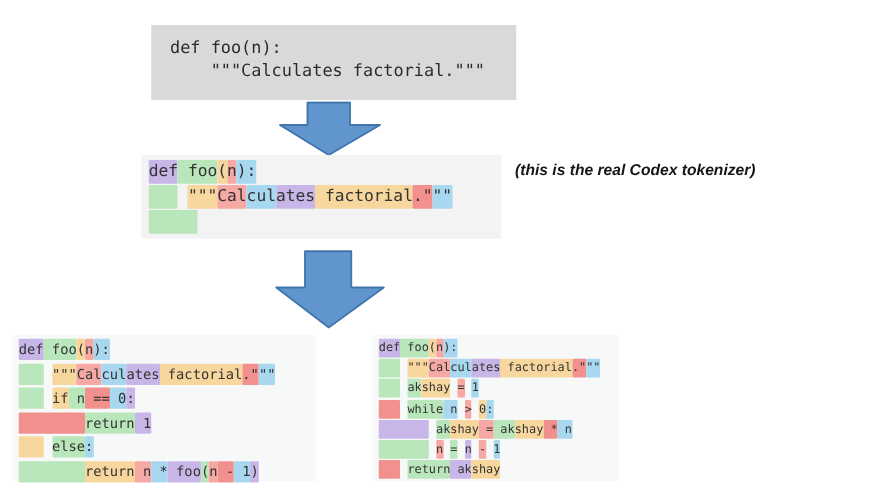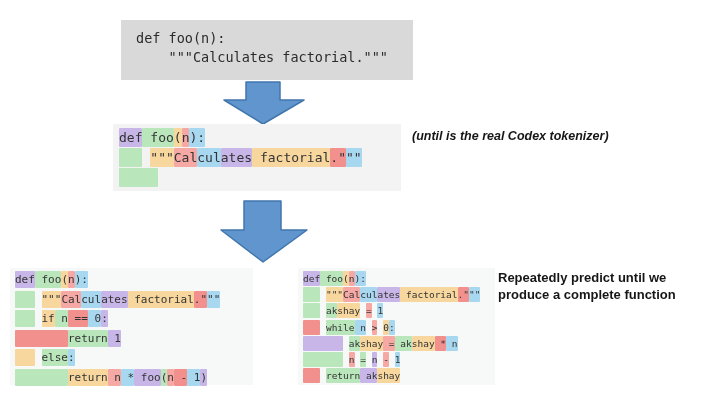--- a/index.html
+++ b/index.html
@@ -55,29 +55,28 @@
 
   <div class="arrow" style="left:222px; top:79px;">
     <svg width="84" height="44" viewBox="0 0 84 44">
       <polygon points="24,1 58,1 58,19 82,19 41,43 2,19 24,19" fill="#6095ce" stroke="#4176ad" stroke-width="1.5" stroke-linejoin="round"></polygon>
     </svg>
   </div>
 
   <div class="panel panel-mid"><div class="tok-line"><span class="tok" style="background-color: rgb(199, 182, 231);">def</span><span class="tok" style="background-color: rgb(185, 230, 186);"> foo</span><span class="tok" style="background-color: rgb(248, 215, 158);">(</span><span class="tok" style="background-color: rgb(246, 168, 165);">n</span><span class="tok" style="background-color: rgb(168, 215, 240);">):</span></div><div class="tok-line"><span class="tok" style="background-color: rgb(185, 230, 186);">   </span><span class="tok"> </span><span class="tok" style="background-color: rgb(248, 215, 158);">"""</span><span class="tok" style="background-color: rgb(246, 168, 165);">Cal</span><span class="tok" style="background-color: rgb(168, 215, 240);">cul</span><span class="tok" style="background-color: rgb(199, 182, 231);">ates</span><span class="tok" style="background-color: rgb(248, 215, 158);"> factorial</span><span class="tok" style="background-color: rgb(242, 144, 141);">."</span><span class="tok" style="background-color: rgb(168, 215, 240);">""</span></div><div class="tok-line"><span class="tok" style="background-color: rgb(185, 230, 186);">     </span></div></div>
 
   <div class="side-label lbl-token">
-    <div class="ital">(until is the real Codex tokenizer)</div>
+    <div class="ital">(this is the real Codex tokenizer)</div>
   </div>
 
   <div class="arrow" style="left:219px; top:198px;">
     <svg width="90" height="63" viewBox="0 0 90 63">
       <polygon points="25,1 62,1 62,30 88,30 44,62 2,30 25,30" fill="#6095ce" stroke="#4176ad" stroke-width="1.5" stroke-linejoin="round"></polygon>
     </svg>
   </div>
 
 
   <div class="panel panel-left"><div class="tok-line"><span class="tok" style="background-color: rgb(199, 182, 231);">def</span><span class="tok" style="background-color: rgb(185, 230, 186);"> foo</span><span class="tok" style="background-color: rgb(248, 215, 158);">(</span><span class="tok" style="background-color: rgb(246, 168, 165);">n</span><span class="tok" style="background-color: rgb(168, 215, 240);">):</span></div><div class="tok-line"><span class="tok" style="background-color: rgb(185, 230, 186);">   </span><span class="tok"> </span><span class="tok" style="background-color: rgb(248, 215, 158);">"""</span><span class="tok" style="background-color: rgb(246, 168, 165);">Cal</span><span class="tok" style="background-color: rgb(168, 215, 240);">cul</span><span class="tok" style="background-color: rgb(199, 182, 231);">ates</span><span class="tok" style="background-color: rgb(248, 215, 158);"> factorial</span><span class="tok" style="background-color: rgb(242, 144, 141);">."</span><span class="tok" style="background-color: rgb(168, 215, 240);">""</span></div><div class="tok-line"><span class="tok" style="background-color: rgb(185, 230, 186);">   </span><span class="tok"> </span><span class="tok" style="background-color: rgb(248, 215, 158);">if</span><span class="tok" style="background-color: rgb(185, 230, 186);"> n</span><span class="tok" style="background-color: rgb(242, 144, 141);"> ==</span><span class="tok" style="background-color: rgb(168, 215, 240);"> 0</span><span class="tok" style="background-color: rgb(199, 182, 231);">:</span></div><div class="tok-line"><span class="tok" style="background-color: rgb(242, 144, 141);">        </span><span class="tok" style="background-color: rgb(185, 230, 186);">return</span><span class="tok" style="background-color: rgb(199, 182, 231);"> 1</span></div><div class="tok-line"><span class="tok" style="background-color: rgb(248, 215, 158);">   </span><span class="tok"> </span><span class="tok" style="background-color: rgb(185, 230, 186);">else</span><span class="tok" style="background-color: rgb(168, 215, 240);">:</span></div><div class="tok-line"><span class="tok" style="background-color: rgb(185, 230, 186);">        </span><span class="tok" style="background-color: rgb(248, 215, 158);">return</span><span class="tok" style="background-color: rgb(246, 168, 165);"> n</span><span class="tok" style="background-color: rgb(168, 215, 240);"> *</span><span class="tok" style="background-color: rgb(199, 182, 231);"> foo</span><span class="tok" style="background-color: rgb(185, 230, 186);">(</span><span class="tok" style="background-color: rgb(246, 168, 165);">n</span><span class="tok" style="background-color: rgb(242, 144, 141);"> -</span><span class="tok" style="background-color: rgb(168, 215, 240);"> 1</span><span class="tok" style="background-color: rgb(199, 182, 231);">)</span></div></div>
 
   <div class="panel panel-right"><div class="tok-line"><span class="tok" style="background-color: rgb(199, 182, 231);">def</span><span class="tok" style="background-color: rgb(185, 230, 186);"> foo</span><span class="tok" style="background-color: rgb(248, 215, 158);">(</span><span class="tok" style="background-color: rgb(246, 168, 165);">n</span><span class="tok" style="background-color: rgb(168, 215, 240);">):</span></div><div class="tok-line"><span class="tok" style="background-color: rgb(185, 230, 186);">   </span><span class="tok"> </span><span class="tok" style="background-color: rgb(248, 215, 158);">"""</span><span class="tok" style="background-color: rgb(246, 168, 165);">Cal</span><span class="tok" style="background-color: rgb(168, 215, 240);">cul</span><span class="tok" style="background-color: rgb(199, 182, 231);">ates</span><span class="tok" style="background-color: rgb(248, 215, 158);"> factorial</span><span class="tok" style="background-color: rgb(242, 144, 141);">."</span><span class="tok" style="background-color: rgb(168, 215, 240);">""</span></div><div class="tok-line"><span class="tok" style="background-color: rgb(185, 230, 186);">   </span><span class="tok"> </span><span class="tok" style="background-color: rgb(185, 230, 186);">ak</span><span class="tok" style="background-color: rgb(248, 215, 158);">shay</span><span class="tok"> </span><span class="tok" style="background-color: rgb(246, 168, 165);">=</span><span class="tok"> </span><span class="tok" style="background-color: rgb(168, 215, 240);">1</span></div><div class="tok-line"><span class="tok" style="background-color: rgb(242, 144, 141);">   </span><span class="tok"> </span><span class="tok" style="background-color: rgb(185, 230, 186);">while</span><span class="tok" style="background-color: rgb(168, 215, 240);"> n</span><span class="tok"> </span><span class="tok" style="background-color: rgb(246, 168, 165);">&gt;</span><span class="tok"> </span><span class="tok" style="background-color: rgb(248, 215, 158);">0</span><span class="tok" style="background-color: rgb(168, 215, 240);">:</span></div><div class="tok-line"><span class="tok" style="background-color: rgb(199, 182, 231);">       </span><span class="tok"> </span><span class="tok" style="background-color: rgb(185, 230, 186);">ak</span><span class="tok" style="background-color: rgb(248, 215, 158);">shay</span><span class="tok" style="background-color: rgb(246, 168, 165);"> =</span><span class="tok" style="background-color: rgb(185, 230, 186);"> ak</span><span class="tok" style="background-color: rgb(248, 215, 158);">shay</span><span class="tok" style="background-color: rgb(242, 144, 141);"> *</span><span class="tok" style="background-color: rgb(168, 215, 240);"> n</span></div><div class="tok-line"><span class="tok" style="background-color: rgb(185, 230, 186);">       </span><span class="tok"> </span><span class="tok" style="background-color: rgb(246, 168, 165);">n</span><span class="tok"> </span><span class="tok" style="background-color: rgb(185, 230, 186);">=</span><span class="tok"> </span><span class="tok" style="background-color: rgb(199, 182, 231);">n</span><span class="tok"> </span><span class="tok" style="background-color: rgb(246, 168, 165);">-</span><span class="tok"> </span><span class="tok" style="background-color: rgb(168, 215, 240);">1</span></div><div class="tok-line"><span class="tok" style="background-color: rgb(242, 144, 141);">   </span><span class="tok"> </span><span class="tok" style="background-color: rgb(185, 230, 186);">return</span><span class="tok" style="background-color: rgb(199, 182, 231);"> ak</span><span class="tok" style="background-color: rgb(248, 215, 158);">shay</span></div></div>
 
-  <div class="side-label lbl-repeat">Repeatedly predict until we produce a complete function</div>
 
 </div>
 
 </body></html>

